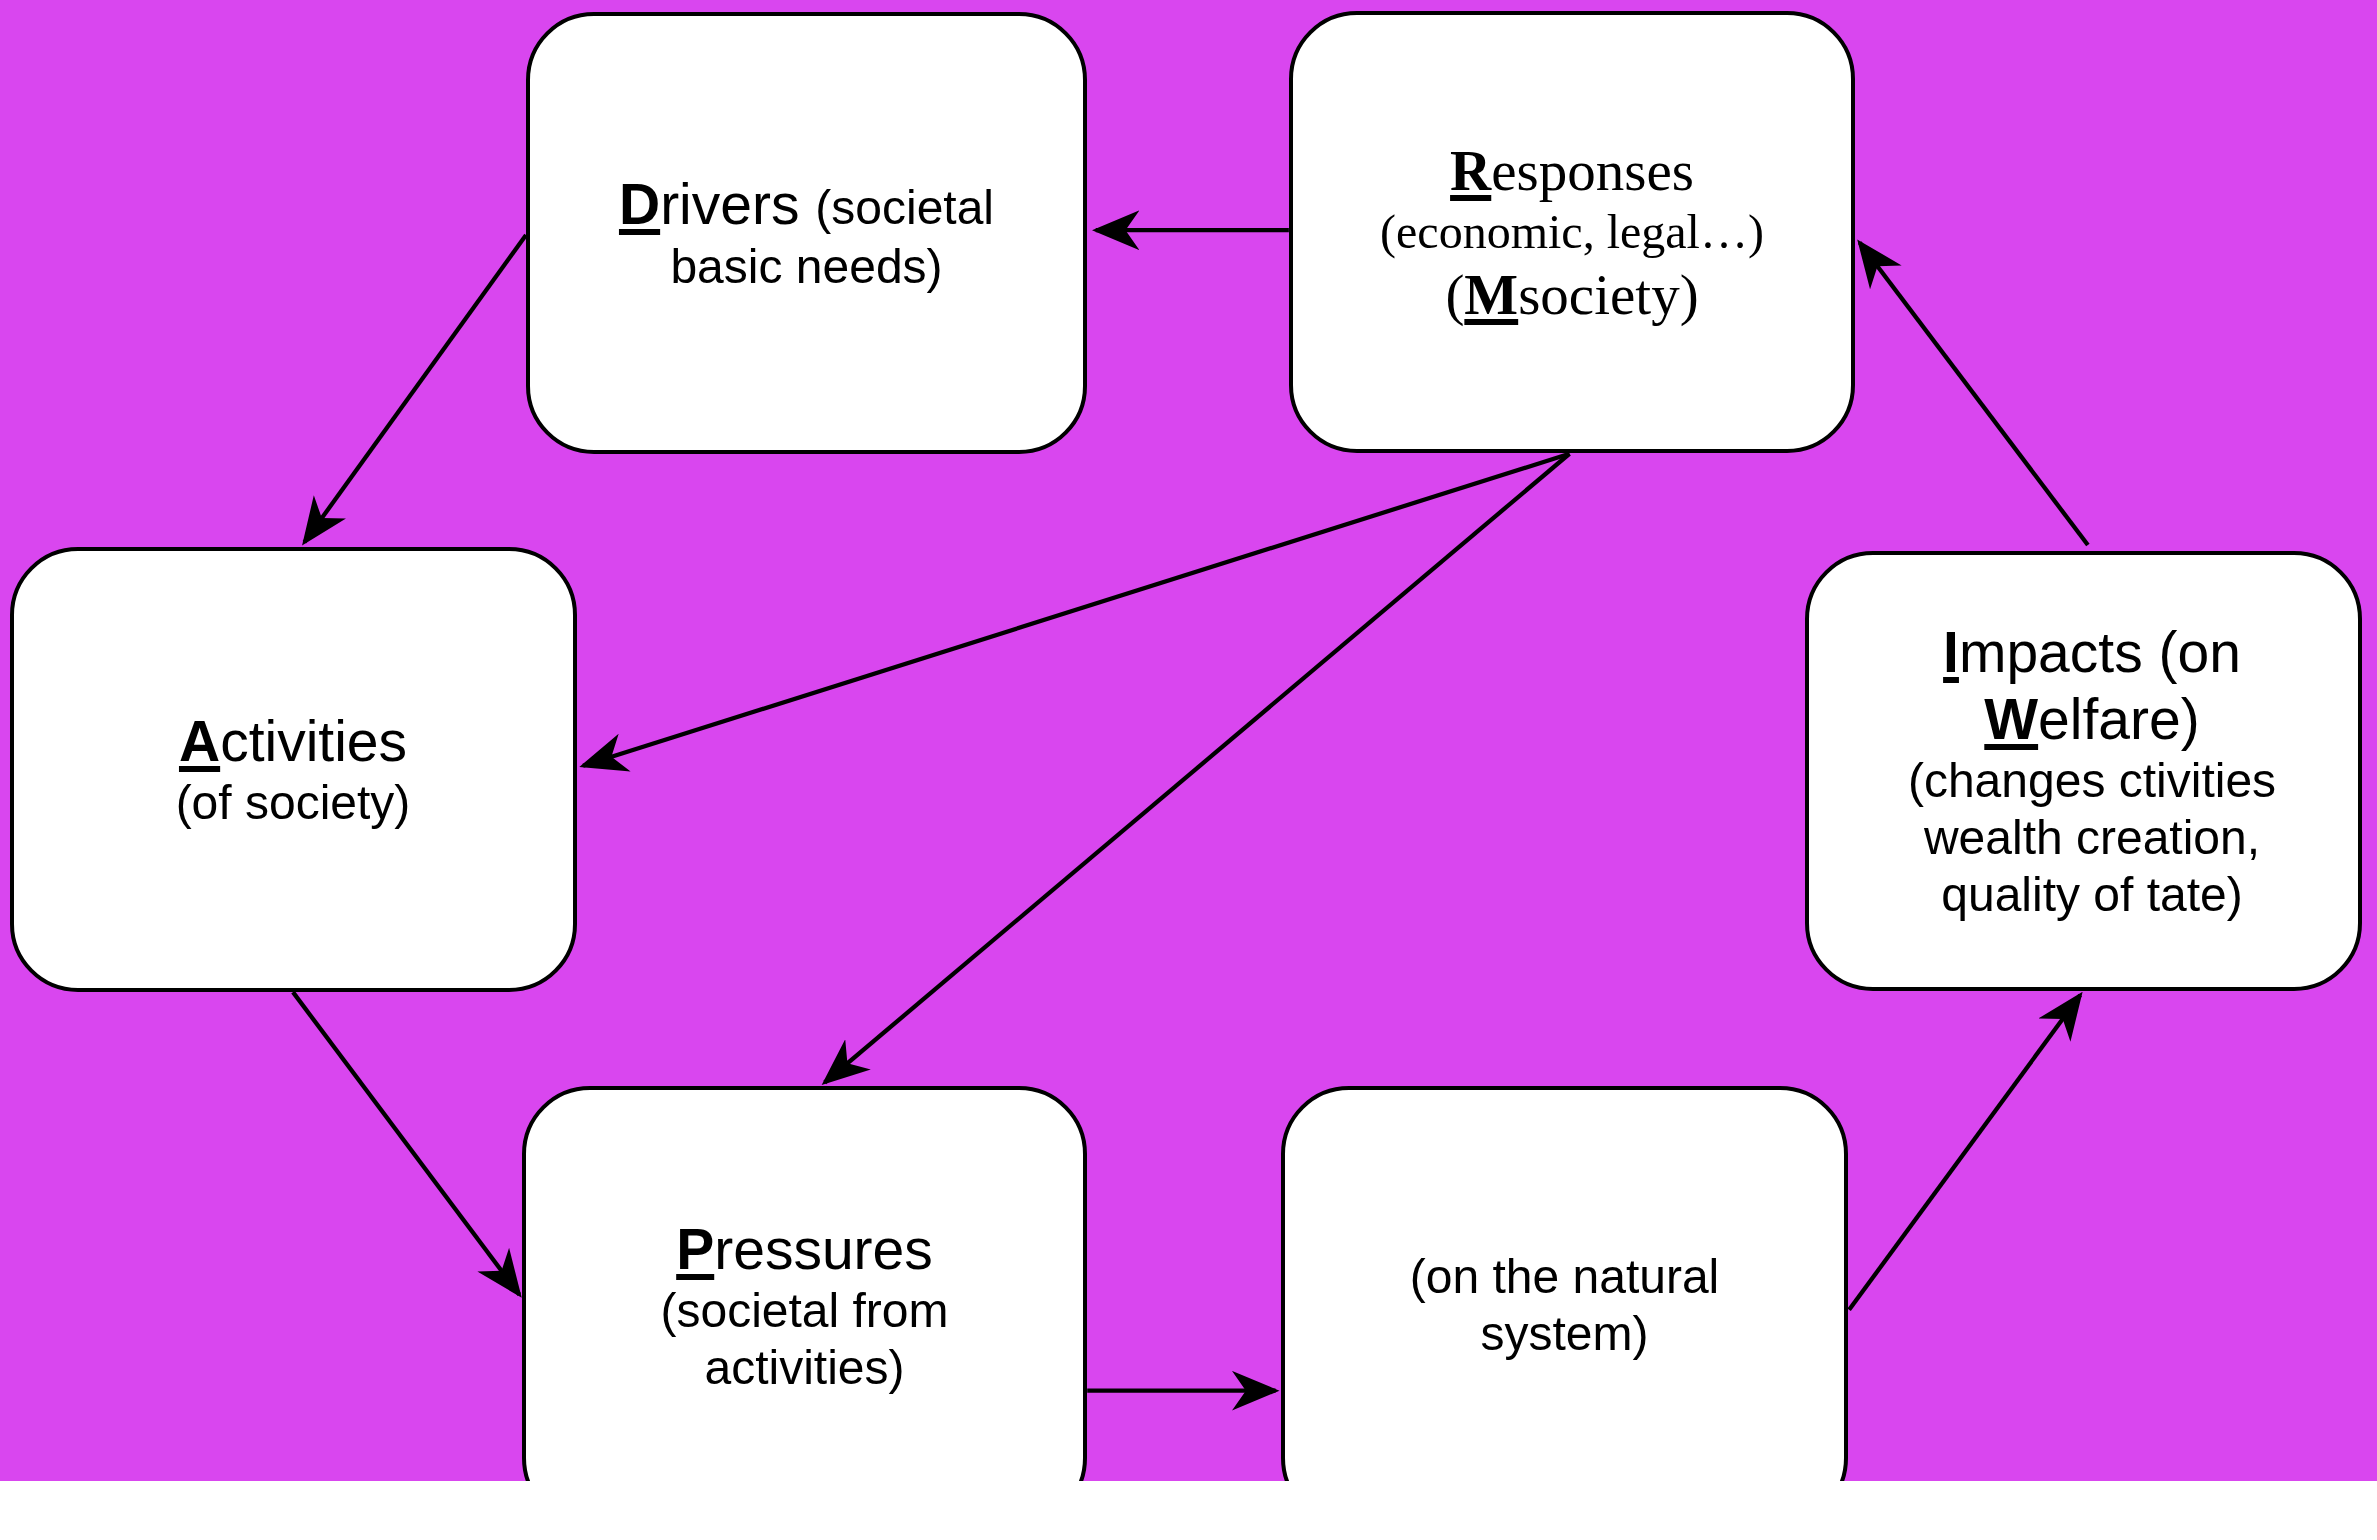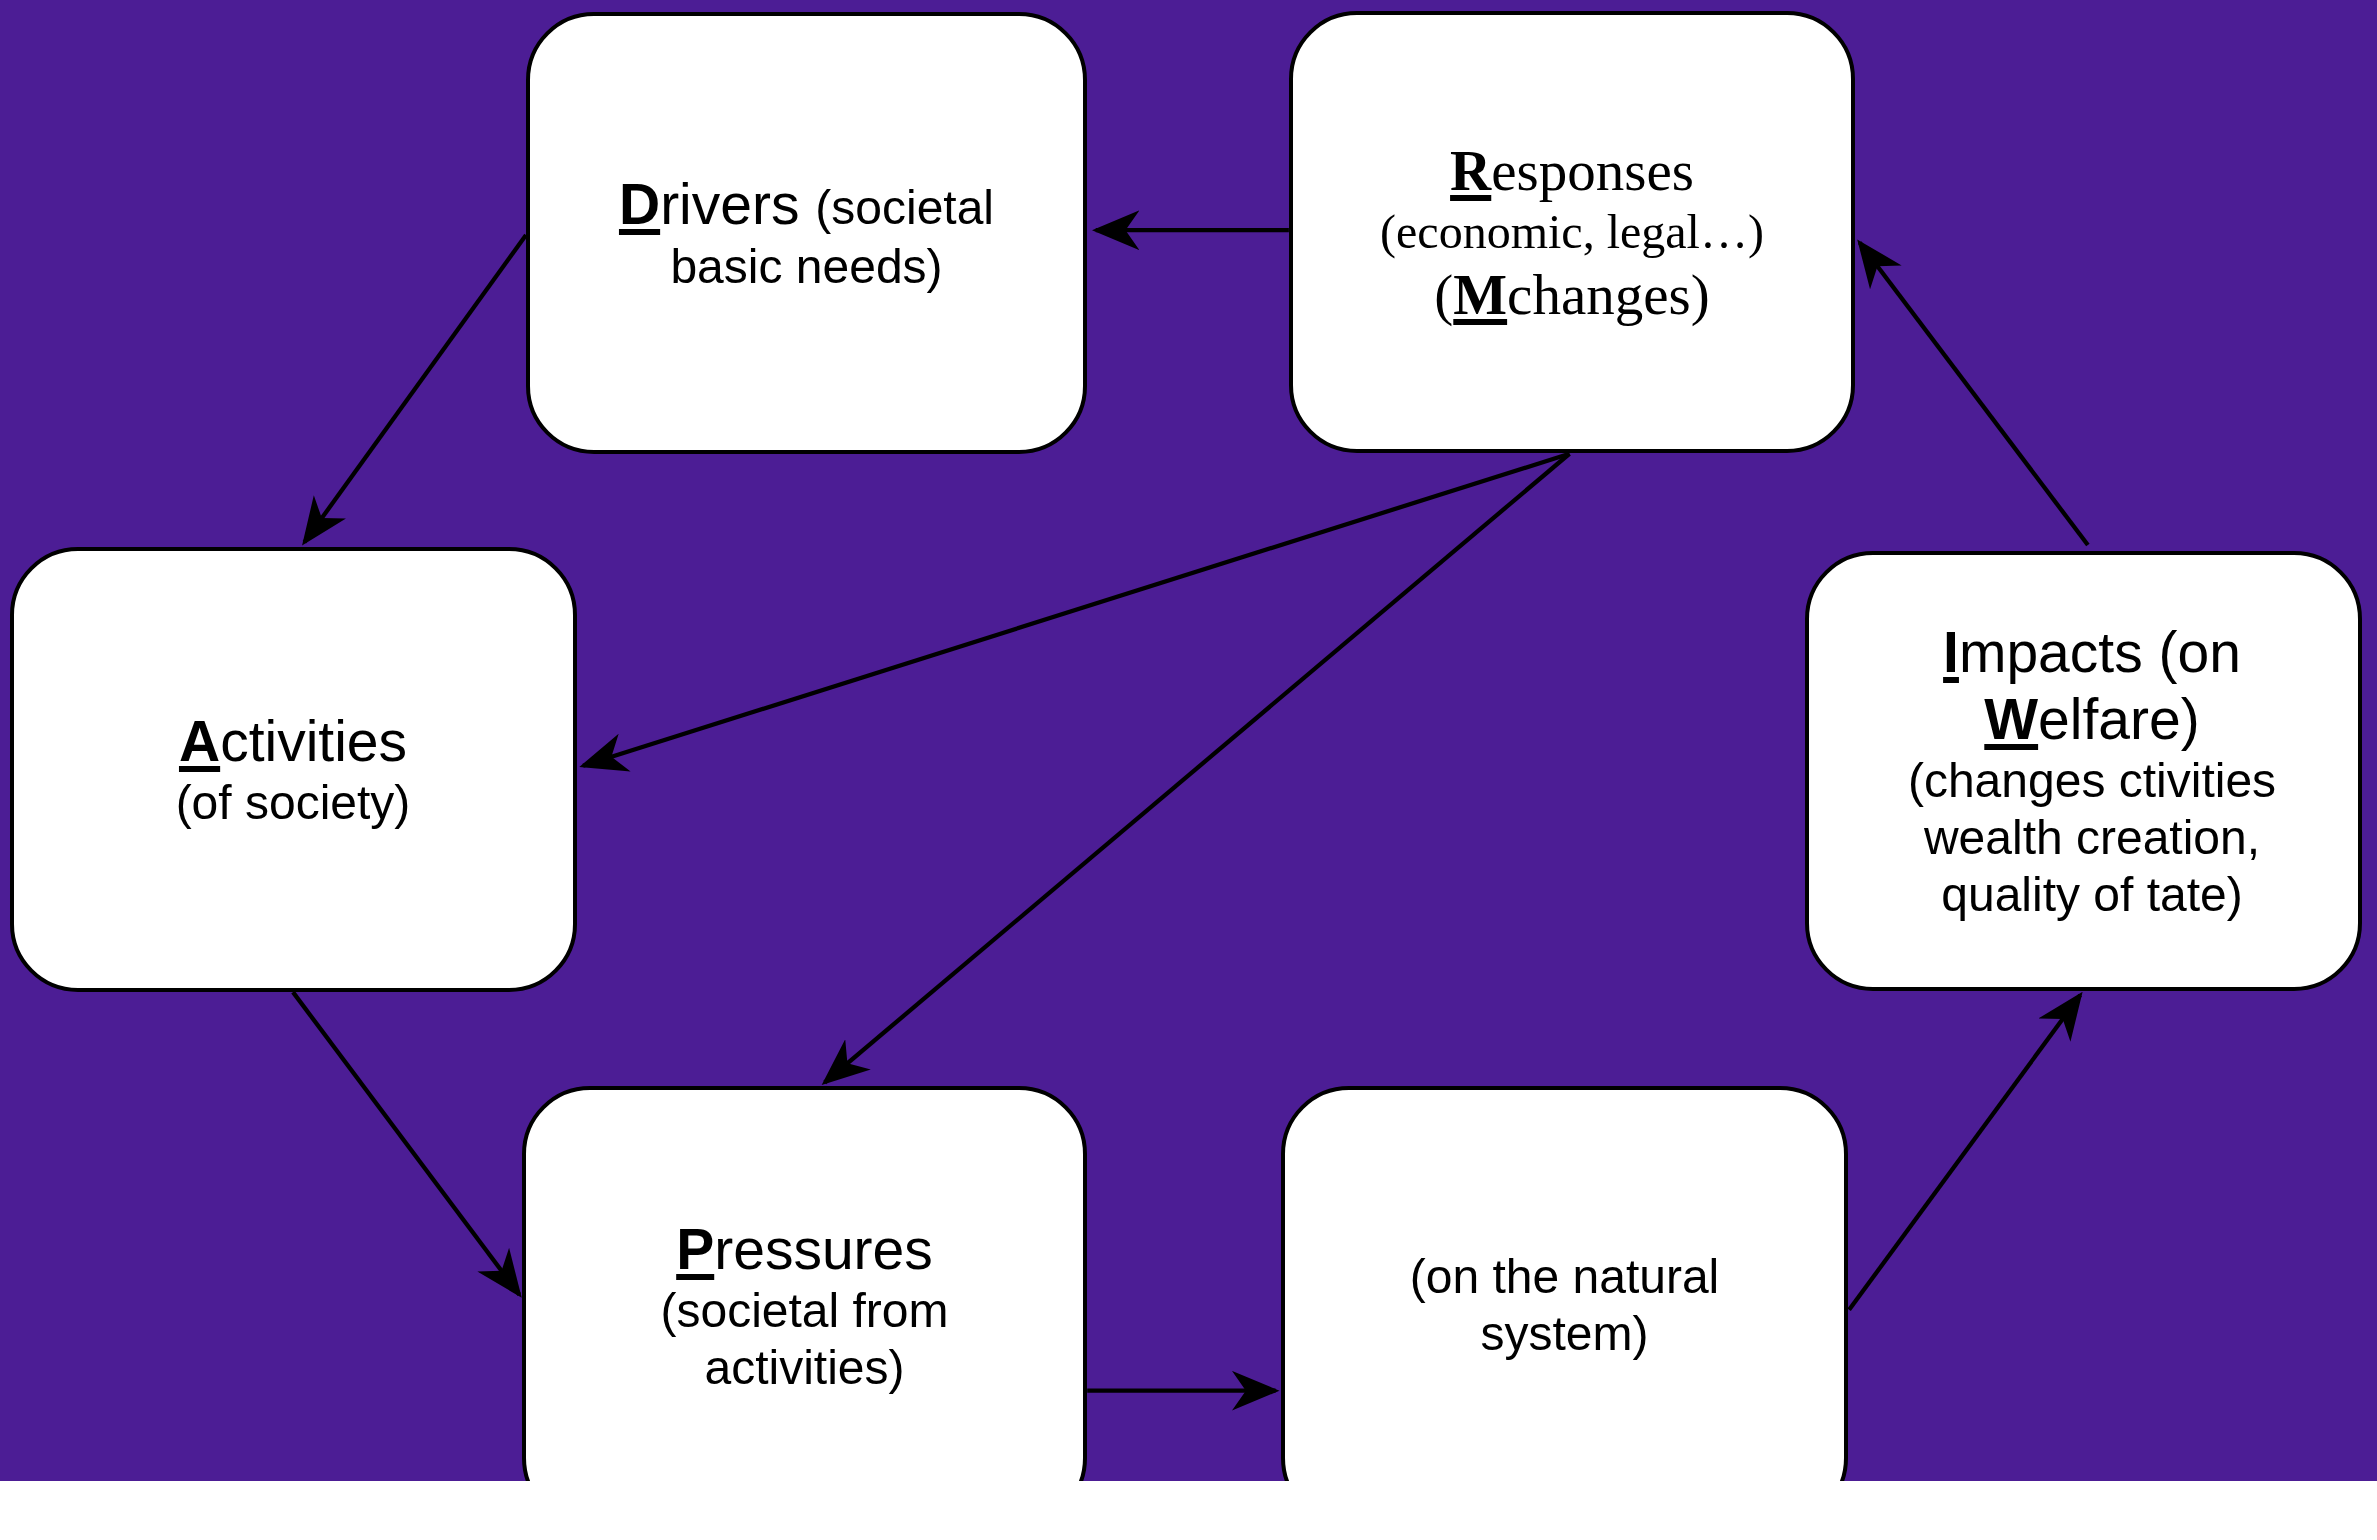--- a/index.html
+++ b/index.html
@@ -1,21 +1,21 @@
 <!DOCTYPE html>
 <html style="font-size:15px"><head>
 <meta charset="utf-8">
 <style>
   html, body { margin: 0; padding: 0; background: #ffffff; }
   * { box-sizing: border-box; }
   .canvas {
     position: relative;
     width: 2378px;
     height: 1481px;
-    background: #4c1d95;
+    background: #d946ef;
     font-family: "Liberation Sans", sans-serif;
     color: #000000;
     overflow: hidden;
   }
   .node {
     position: absolute;
     background: #ffffff;
     border: 4.8px solid #000000;
     border-radius: 68px;
     display: flex;
@@ -56,21 +56,21 @@
 
 <div class="canvas">
 
   <div class="node" id="node-drivers">
       <div class="line"><span class="lead">D</span><span class="big">rivers </span><span class="small">(societal</span></div>
       <div class="line"><span class="small">basic needs)</span></div>
     </div>
   <div class="node" id="node-responses">
       <div class="line"><span class="lead">R</span><span class="big">esponses</span></div>
       <div class="line"><span class="small">(economic, legal…)</span></div>
-      <div class="line"><span class="big">(</span><span class="lead">M</span><span class="big">changes)</span></div>
+      <div class="line"><span class="big">(</span><span class="lead">M</span><span class="big">society)</span></div>
     </div>
   <div class="node" id="node-activities">
       <div class="line"><span class="lead">A</span><span class="big">ctivities</span></div>
       <div class="line"><span class="small">(of society)</span></div>
     </div>
   <div class="node" id="node-impacts">
       <div class="line"><span class="lead">I</span><span class="big">mpacts (on</span></div>
       <div class="line"><span class="lead">W</span><span class="big">elfare)</span></div>
       <div class="line"><span class="small">(changes ctivities</span></div>
       <div class="line"><span class="small">wealth creation,</span></div>

